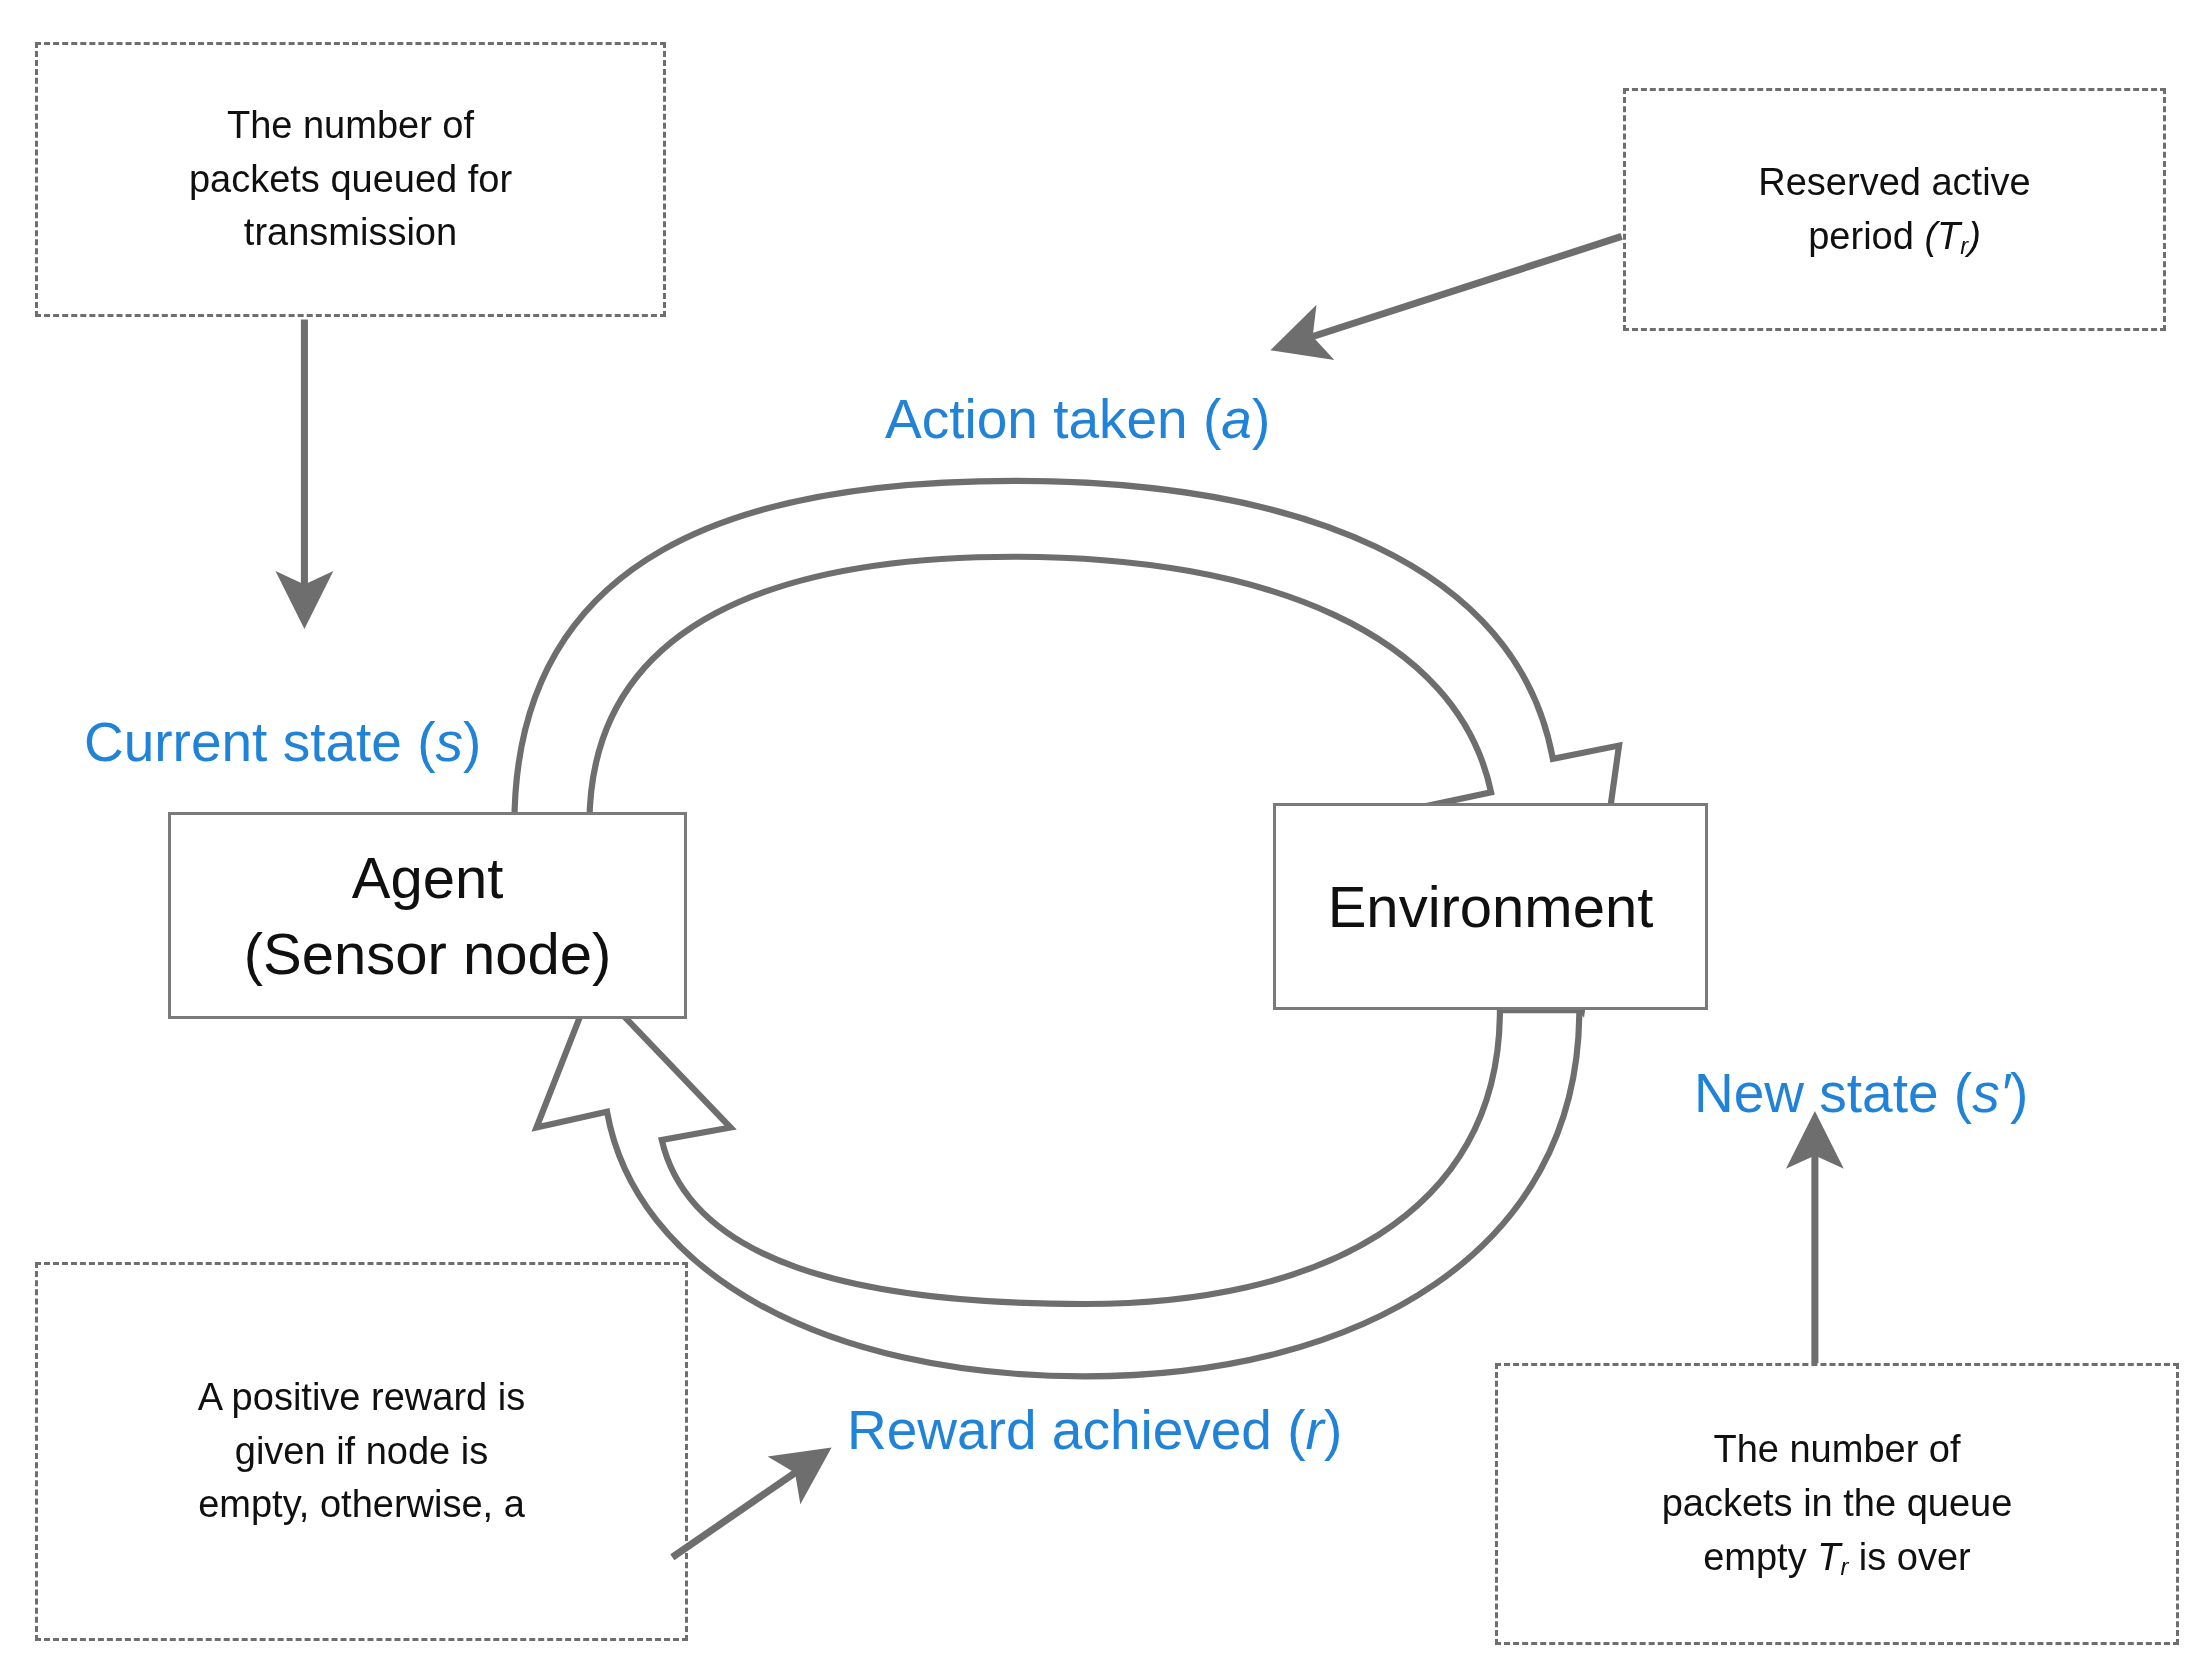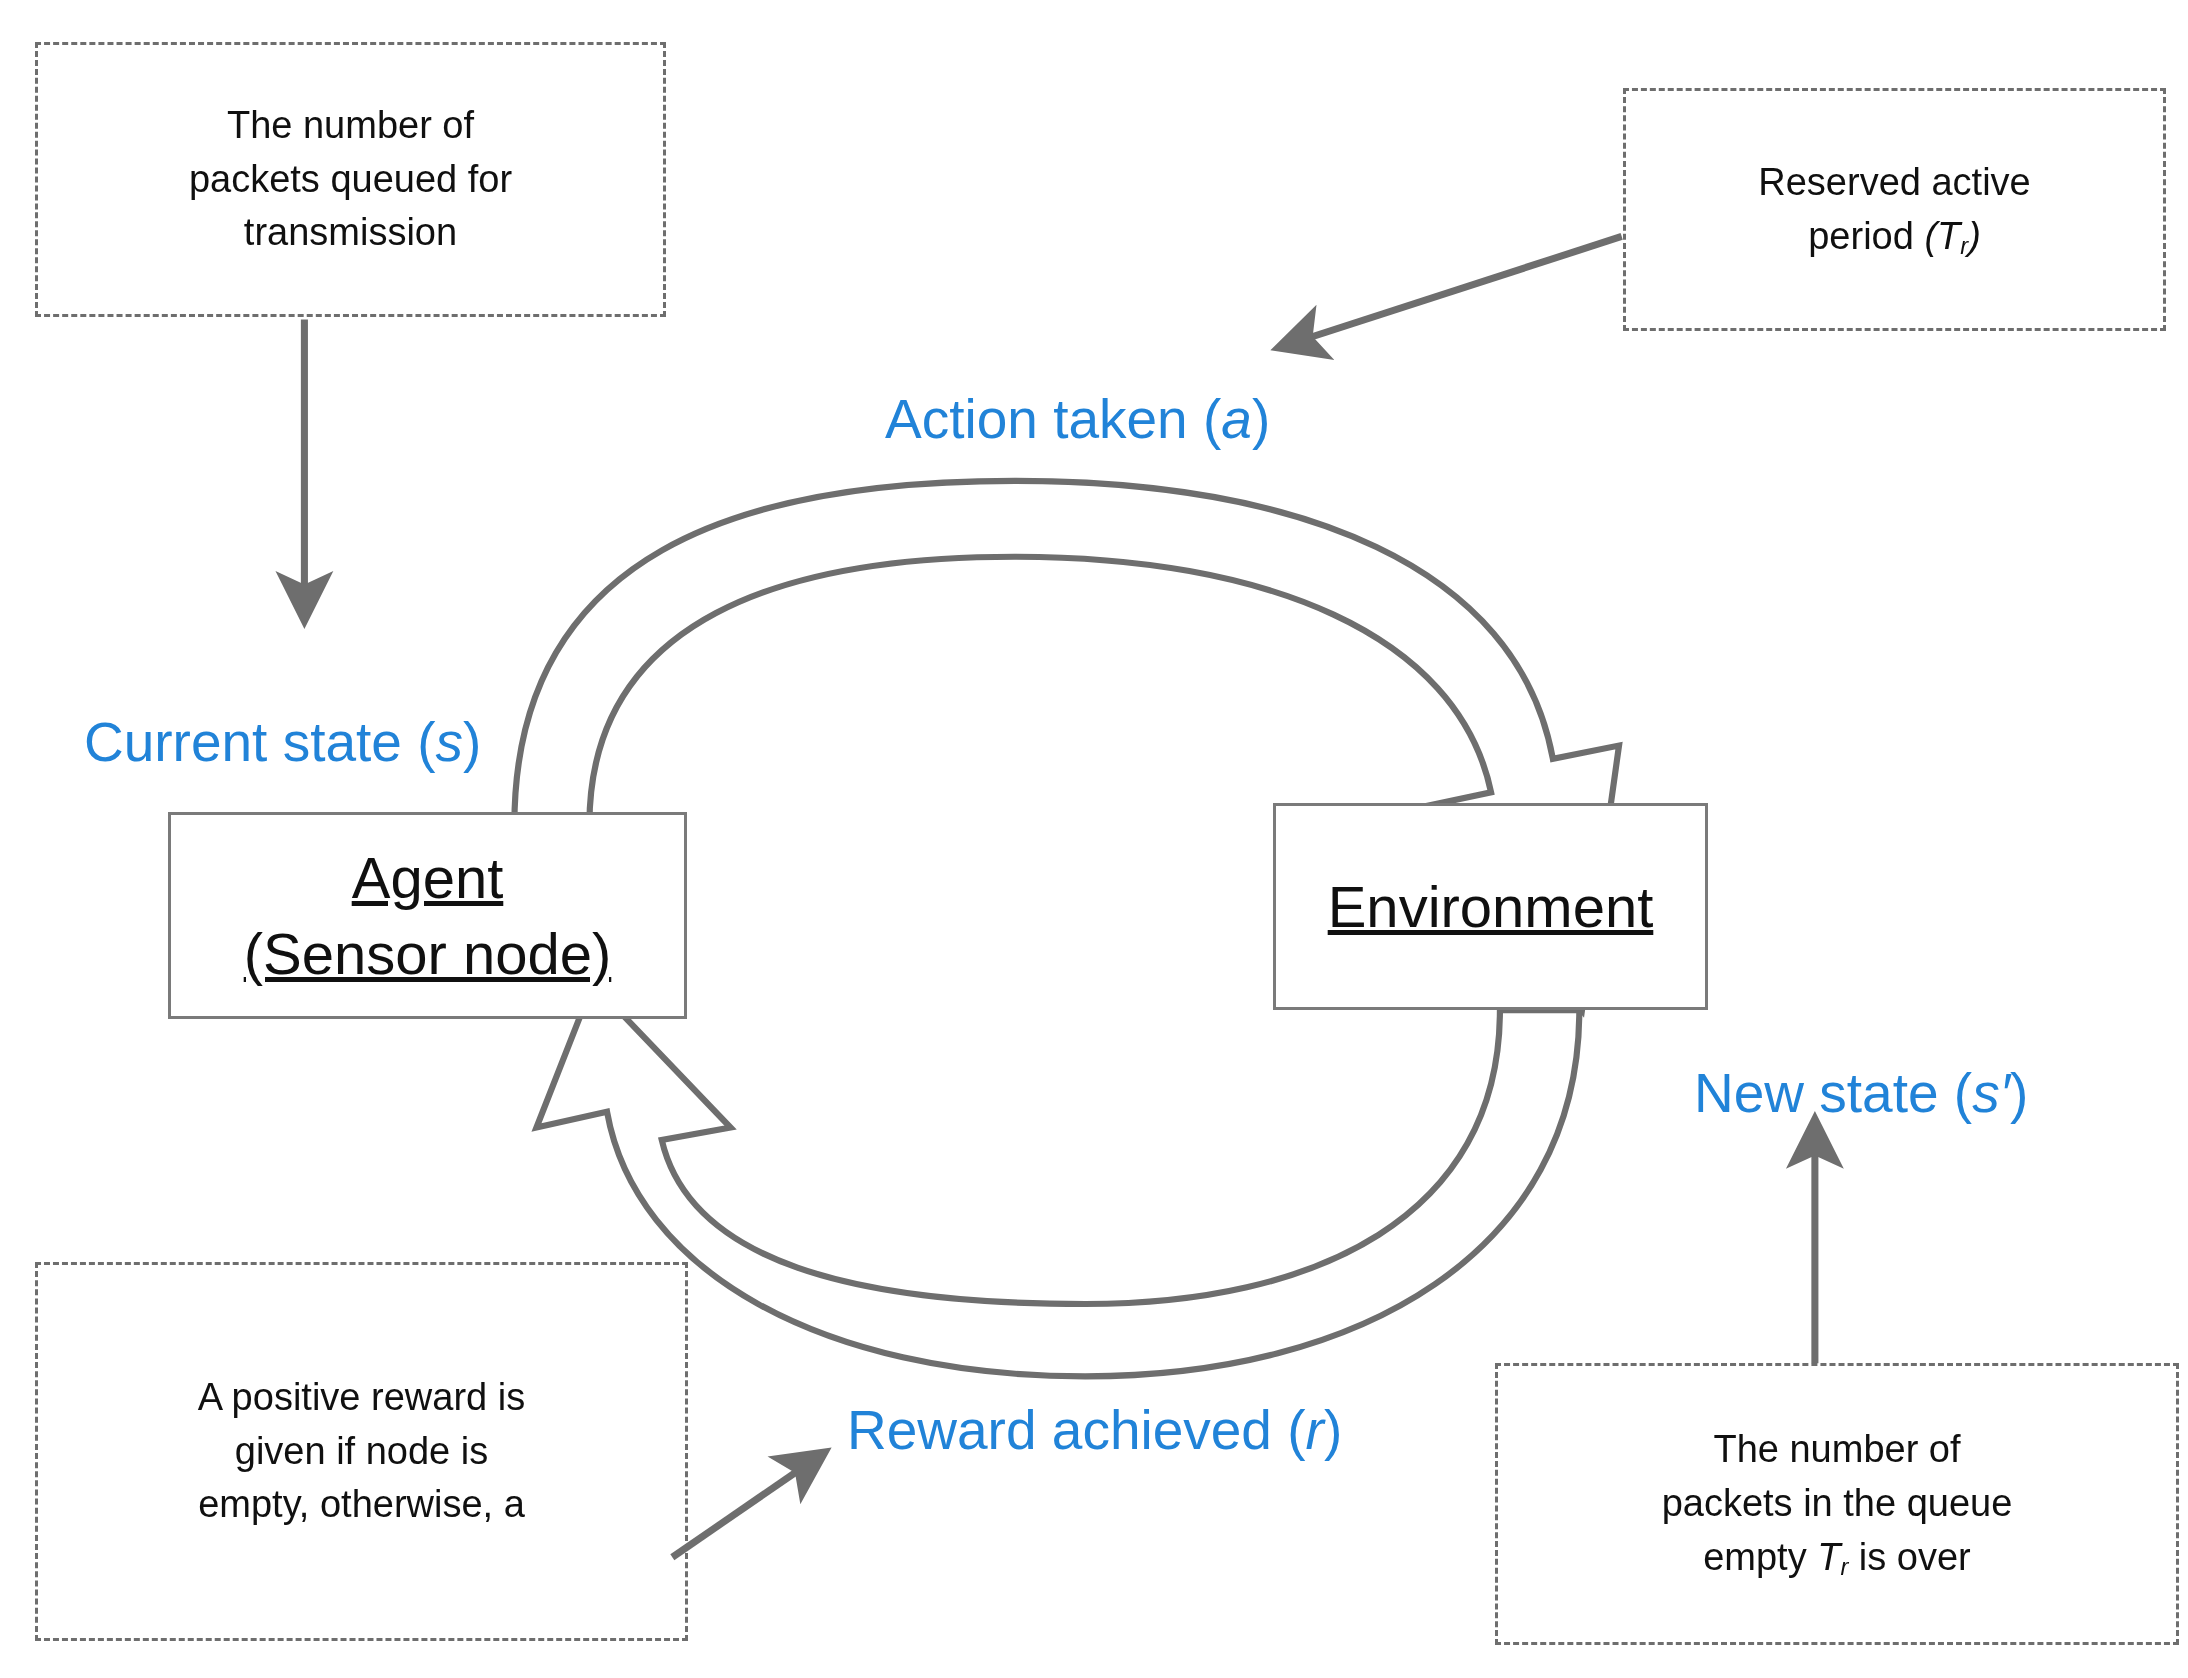--- a/index.html
+++ b/index.html
@@ -29,21 +29,20 @@
     box-sizing:border-box;
     display:flex;
     align-items:center;
     justify-content:center;
     text-align:center;
     color:#101010;
     font-size:58px;
     line-height:1.30;
     background:#ffffff;
     z-index:6;
-    text-decoration:underline;
   }
   .blue-label{
     position:absolute;
     color:#2183d8;
     font-size:55px;
     white-space:nowrap;
     z-index:7;
   }
   em.v{font-style:italic;}
   sub{font-size:0.62em;vertical-align:baseline;position:relative;bottom:-0.22em;font-style:italic;}

